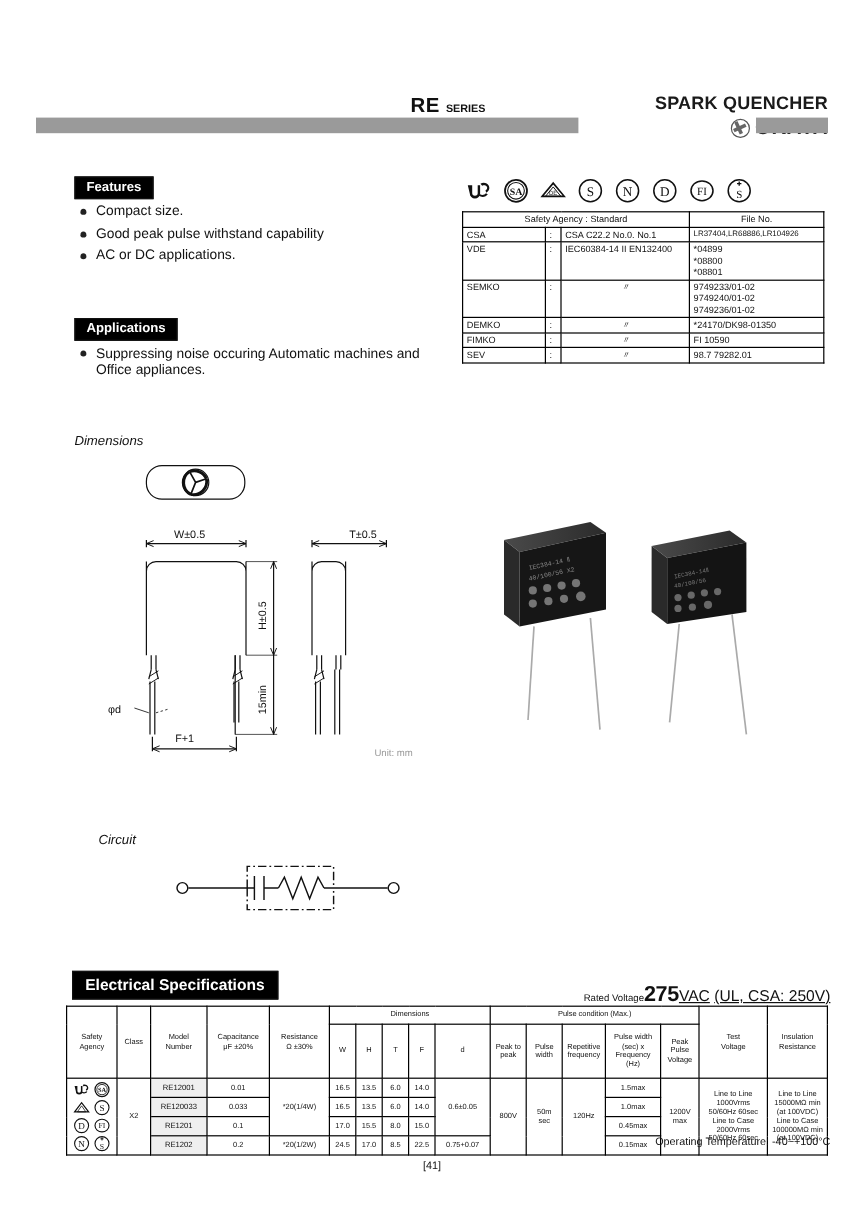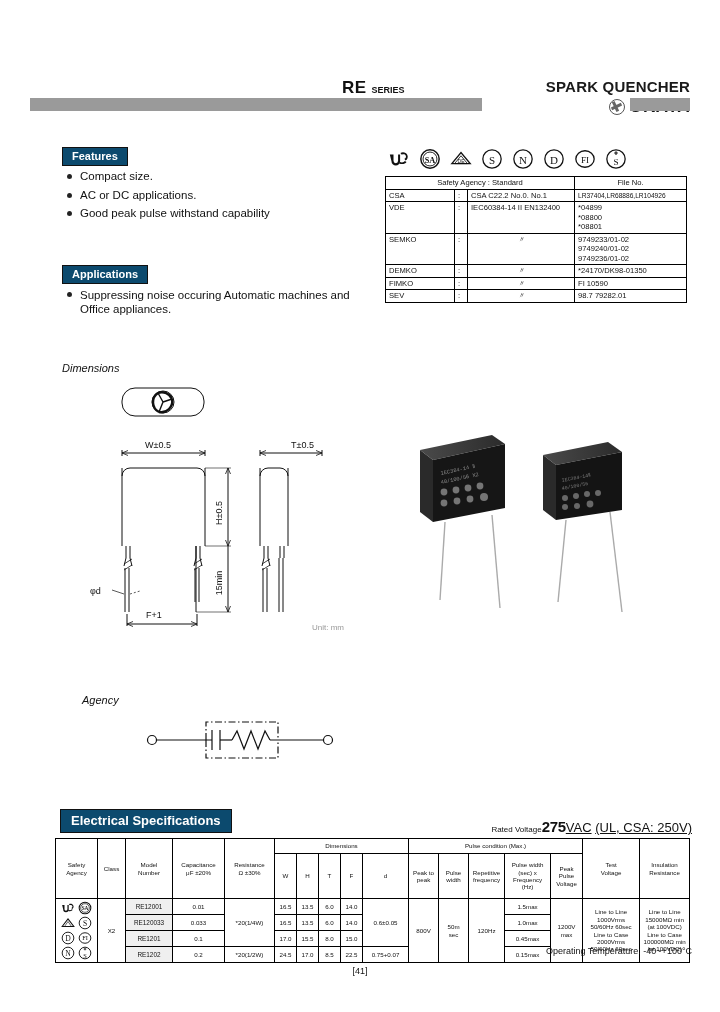--- a/index.html
+++ b/index.html
@@ -23,21 +23,21 @@
   .okaya-mark{display:inline-block;width:14px;height:14px;border-radius:50%;
               border:1px solid #555;position:relative;overflow:hidden;background:#fff;}
   .okaya-mark:before{content:"";position:absolute;left:1px;top:5px;width:11px;height:3px;
               background:#666;transform:rotate(-25deg);}
   .okaya-mark:after{content:"";position:absolute;left:4px;top:1px;width:3px;height:11px;
               background:#666;transform:rotate(-25deg);}
   #bar-left{position:absolute;left:30px;top:98px;width:452px;height:13px;background:#9a9a9a;}
   #bar-right{position:absolute;left:630px;top:98px;width:60px;height:13px;background:#9a9a9a;}
 
   
-  .tag{display:inline-block;background:#0c4a6e;color:#fff;font-weight:bold;font-size:11px;
+  .tag{display:inline-block;background:#000000;color:#fff;font-weight:bold;font-size:11px;
        padding:2px 9px 3px 9px;border:1px solid #111;}
   .tag.lg{font-size:13px;padding:3px 10px 4px 10px;}
 
   #features-tag{position:absolute;left:62px;top:146px;}
   .bullets{position:absolute;list-style:none;margin:0;padding:0;}
   .bullets li{font-size:11.5px;margin-bottom:5.5px;padding-left:14px;position:relative;line-height:13px;}
   .bullets li:before{content:"";position:absolute;left:1px;top:4px;width:5px;height:5px;
         background:#222;border-radius:50% 50% 50% 50%/60% 60% 40% 40%;}
   #features-list{left:66px;top:170px;width:300px;}
   #applications-tag{position:absolute;left:62px;top:264px;}
@@ -68,21 +68,21 @@
   #photos{position:absolute;left:400px;top:430px;width:300px;height:200px;}
 
   
   #circuit-label{position:absolute;left:82px;top:694px;font-size:11px;font-style:italic;}
   #circuit-drawing{position:absolute;left:140px;top:712px;width:200px;height:56px;}
 
   
   #es-tag{position:absolute;left:60px;top:809px;}
   #rated-voltage{position:absolute;right:28px;top:818px;font-size:13px;white-space:nowrap;}
   #rated-voltage .lbl{font-size:8px;margin-left:28px;}
-  #rated-voltage .num{font-size:15px;font-weight:bold;letter-spacing:-.3px;}
+  #rated-voltage .num{font-size:18px;font-weight:bold;letter-spacing:-.3px;}
   #rated-voltage .vac{font-size:13px;text-decoration:underline;}
 
   #spec-table{position:absolute;left:55px;top:838px;width:632px;border-collapse:collapse;
       font-size:6.2px;table-layout:fixed;}
   #spec-table td,#spec-table th{border:1px solid #000;text-align:center;vertical-align:middle;
       font-weight:normal;line-height:7.4px;padding:0;}
   #spec-table th{height:44px;}
   #spec-table td{height:13px;}
   #spec-table .mdl{background:#efefef;font-size:6.4px;}
   #spec-table .agency-cell{width:42px;}
@@ -112,22 +112,22 @@
     </div>
   </div>
   <div id="bar-left"></div>
   <div id="bar-right"></div>
 
   <div id="features-tag">
     <span class="tag">Features</span>
   </div>
   <ul class="bullets" id="features-list">
     <li>Compact size.</li>
+    <li>Good peak pulse withstand capability</li>
     <li>AC or DC applications.</li>
-    <li>Good peak pulse withstand capability</li>
   </ul>
 
   <div id="applications-tag">
     <span class="tag">Applications</span>
   </div>
   <ul class="bullets" id="applications-list">
     <li>Suppressing noise occuring Automatic machines and Office appliances.</li>
   </ul>
 
   <div id="agency-icons">
@@ -351,21 +351,21 @@
           <circle cx="176" cy="66" r="3"></circle>
         <circle cx="187" cy="64" r="3"></circle>
           <circle cx="198" cy="63" r="3"></circle>
         <circle cx="165" cy="77" r="3"></circle>
           <circle cx="177" cy="76" r="3"></circle>
         <circle cx="190" cy="74" r="3.4"></circle>
       </g>
     </g>
   </svg>
 
-  <div id="circuit-label">Agency</div>
+  <div id="circuit-label">Circuit</div>
   <svg id="circuit-drawing" viewBox="0 0 200 56">
     <g stroke="#111" fill="none" stroke-width="1.2">
       <circle cx="12" cy="28" r="4.5"></circle>
       <path d="M17 28 H72"></path>
       <path d="M72 18 V38 M80 18 V38"></path>
       <path d="M80 28 H92"></path>
       <path d="M92 28 l5 -9 l7 18 l7 -18 l7 18 l7 -18 l5 9"></path>
       <path d="M130 28 H183"></path>
       <circle cx="188" cy="28" r="4.5"></circle>
       <path d="M66 28 V10 H138 V28" stroke-dasharray="7 2.5 1.5 2.5"></path>

